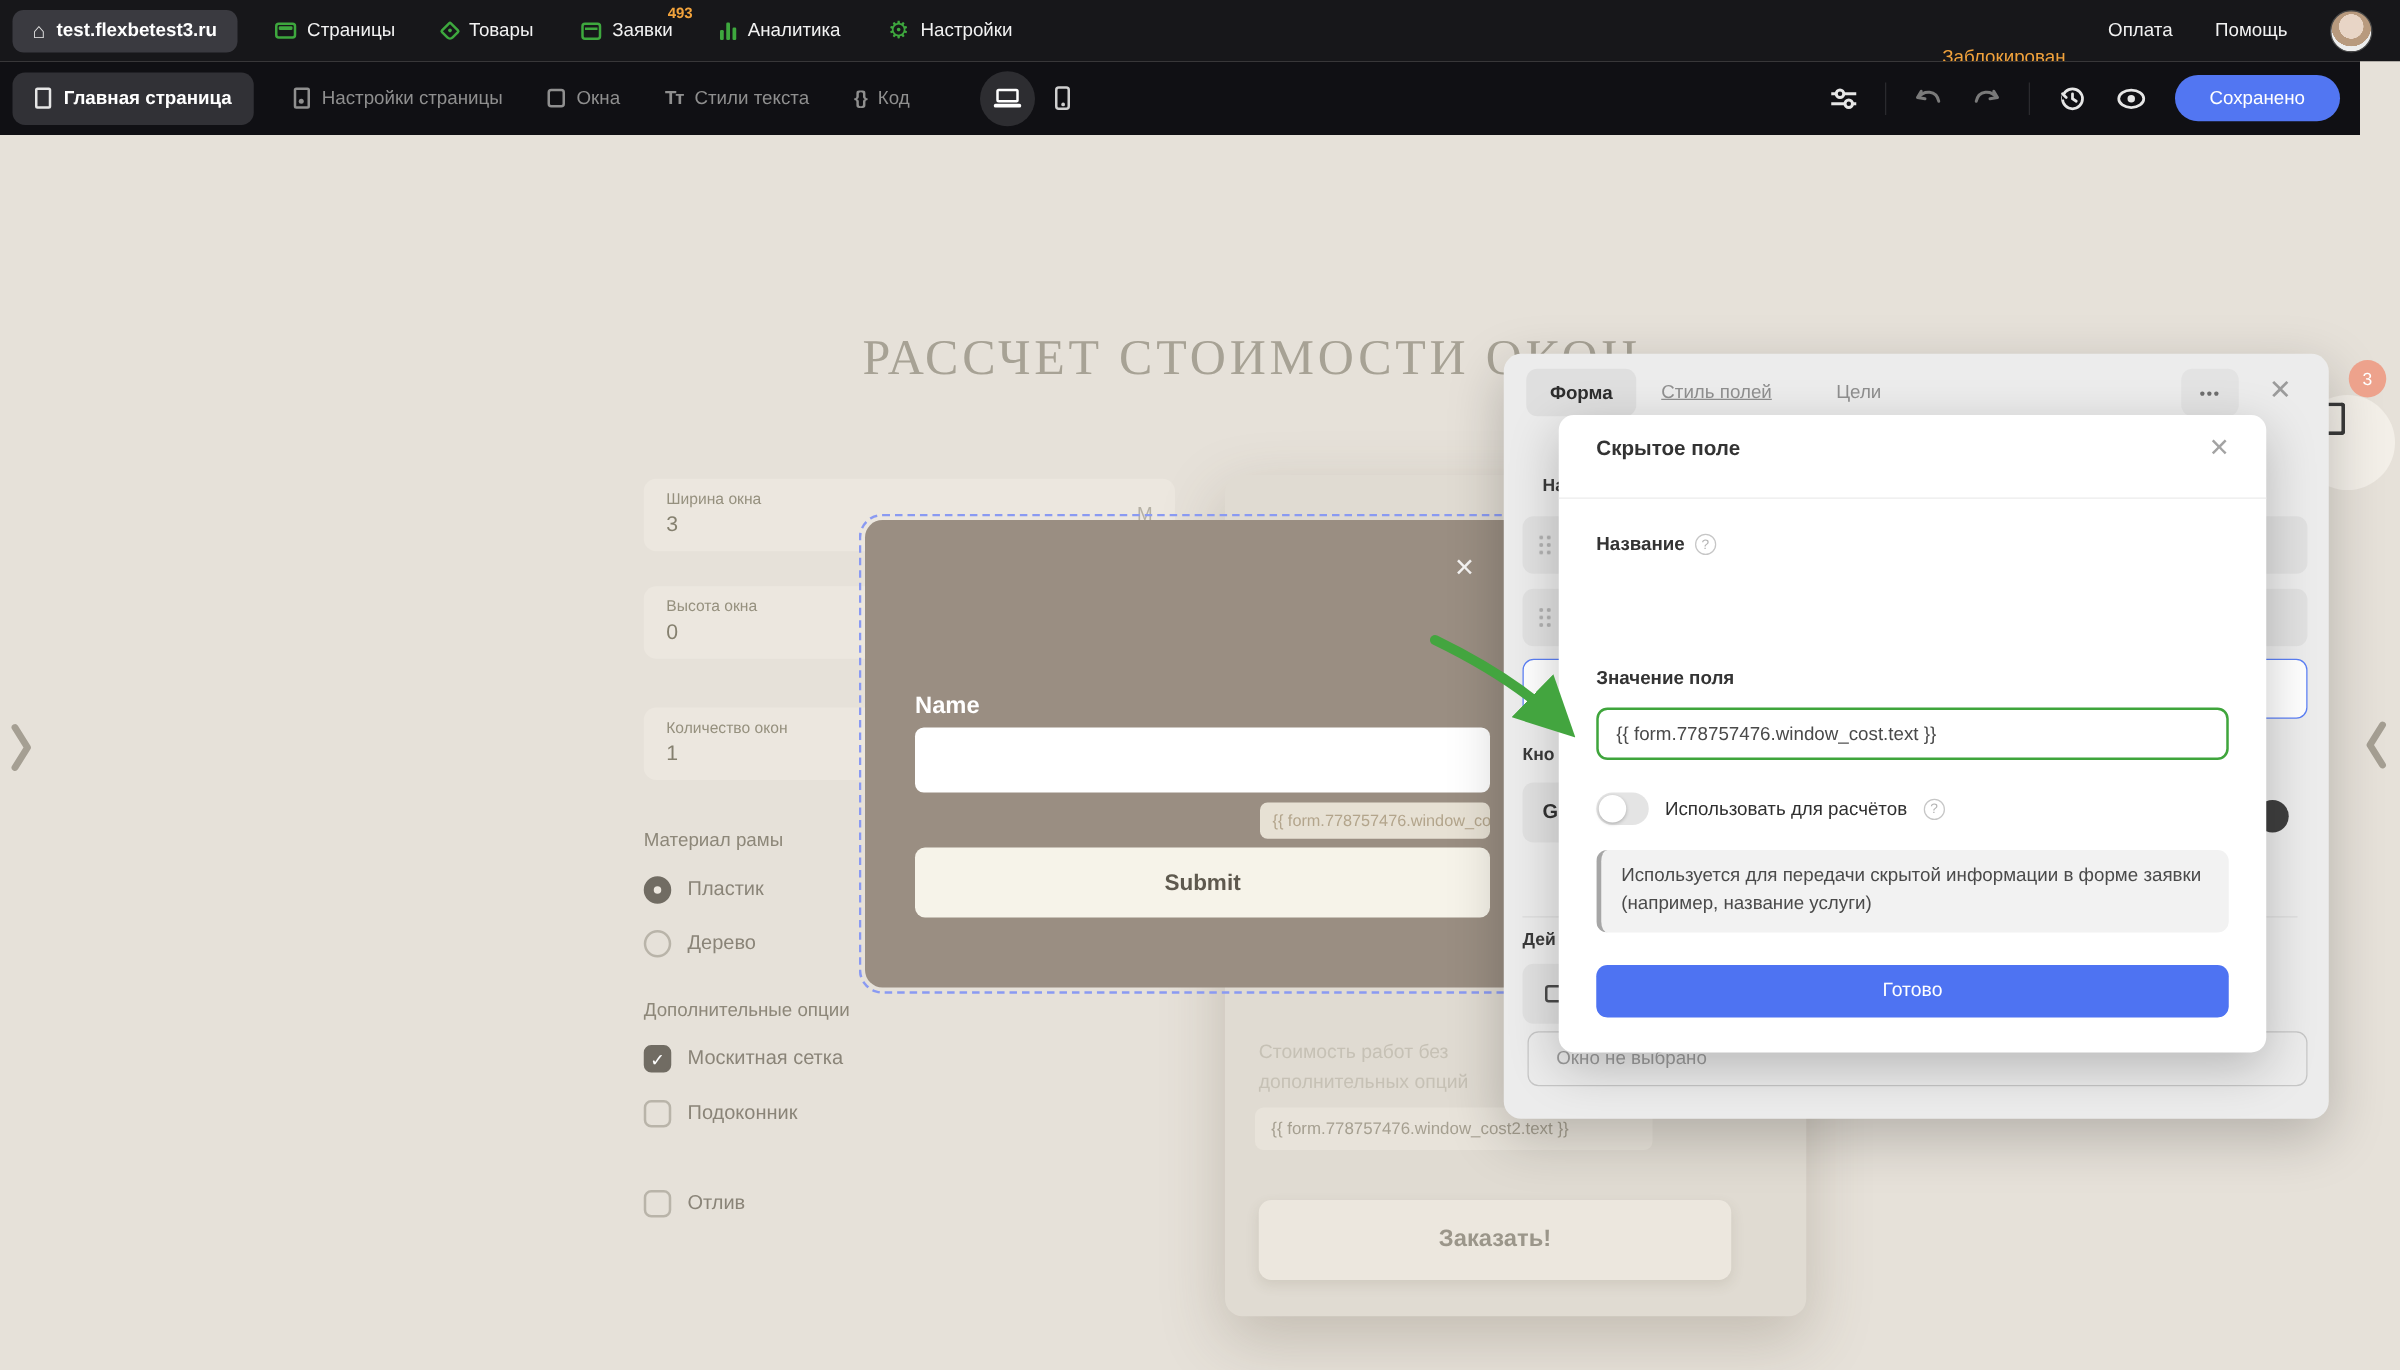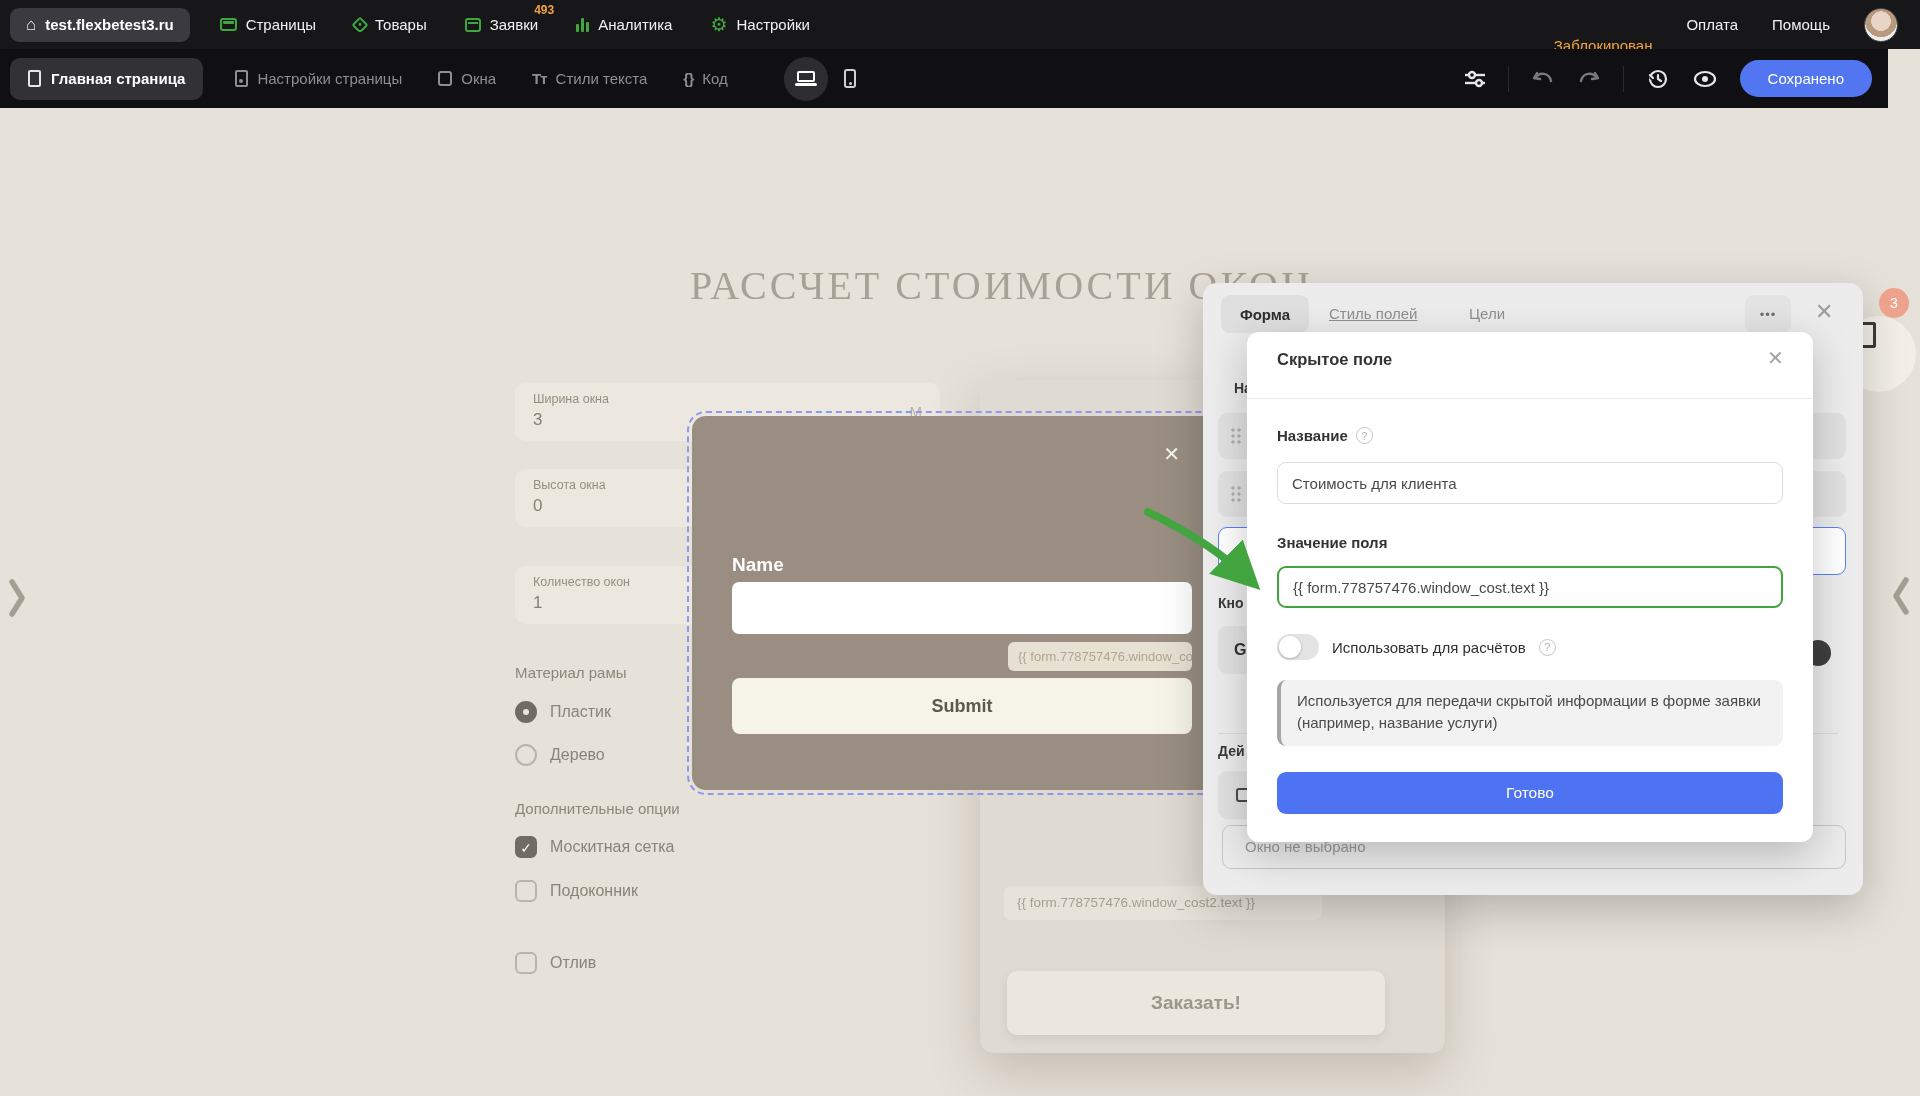--- a/index.html
+++ b/index.html
@@ -75,21 +75,21 @@
   .cbox { width:22px; height:22px; border-radius:6px; border:2px solid #B9B4A9; }
   .cbox.on { border-color:#716C63; background:#716C63; color:#fff; font-size:14px; text-align:center; line-height:20px; }
 
   .card { position:absolute; left:980px; top:380px; width:465px; height:673px; background:#E0DBD2;
           border-radius:14px; box-shadow:0 18px 50px rgba(90,80,60,.25); z-index:1; }
   .cost-label { position:absolute; left:27px; top:450px; width:240px; font-size:15.5px; line-height:1.55; color:#C6C1B5; }
   .cost-tag { position:absolute; left:24px; top:506px; width:318px; height:34px; background:#E8E3DA; border-radius:7px;
               font-size:13.5px; color:#A59F90; line-height:34px; padding:0 13px; white-space:nowrap; overflow:hidden; }
   .order-btn { position:absolute; left:27px; top:580px; width:378px; height:64px; background:#ECE7DE; border-radius:10px;
                font-size:19px; font-weight:bold; color:#9B968A; display:flex; align-items:center; justify-content:center;
-               box-shadow:0 4px 10px rgba(90,80,60,.12);margin-top:11px; }
+               box-shadow:0 4px 10px rgba(90,80,60,.12); }
 
   .edge-chev { position:absolute; z-index:2; }
   .notif-circle { position:absolute; left:1840px; top:316px; width:76px; height:76px; border-radius:50%; background:#F3EFE8; z-index:2; }
   .bracket { position:absolute; left:1858px; top:322px; width:18px; height:26px; border:3px solid #3A3A3A; border-left:none; border-radius:0 3px 3px 0; z-index:2; }
   .notif-badge { position:absolute; left:1879px; top:288px; width:30px; height:30px; border-radius:50%; background:#EDA28C;
                  color:#fff; font-size:14px; display:flex; align-items:center; justify-content:center; z-index:11; }
 
   
   .popup { position:absolute; left:692px; top:416px; width:540px; height:374px; background:#9A8E82; border-radius:14px;
            outline:2px dashed #8A9AF2; outline-offset:3px; z-index:5; }
@@ -300,20 +300,21 @@
   <div class="choice" style="left:515px; top:880px;">
     <span class="cbox"></span>
     <span>Подоконник</span>
   </div>
   <div class="choice" style="left:515px; top:952px;text-align:right;">
     <span class="cbox"></span>
     <span>Отлив</span>
   </div>
 
   <div class="card">
+    <div class="cost-label">Стоимость работ без дополнительных опций</div>
     <div class="cost-tag">{{ form.778757476.window_cost2.text }}</div>
     <div class="order-btn">Заказать!</div>
   </div>
 
   <div class="notif-circle"></div>
   <div class="bracket"></div>
   <div class="notif-badge">3</div>
 
   <svg class="edge-chev" style="left:8px; top:578px;" width="18" height="40" viewBox="0 0 18 40">
     <path d="M4,4 L14,20 L4,36" fill="none" stroke="#A59F93" stroke-width="5.5" stroke-linecap="round" stroke-linejoin="round"></path>
@@ -363,21 +364,20 @@
 
   <div class="dialog">
     <div class="dlg-title">Скрытое поле</div>
     <div class="dlg-x">✕</div>
     <div class="dlg-div"></div>
 
     <div class="dlg-label" style="left:30px; top:95px;">
       <span>Название</span>
       <span class="q-circle">?</span>
     </div>
-    <input class="dlg-input" style="top: 130px;" value="Стоимость для клиента">
 
     <div class="dlg-label" style="left:30px; top:202px;">
       <span>Значение поля</span>
     </div>
     <input class="dlg-input green" style="top: 234px;" value="{{ form.778757476.window_cost.text }}">
 
     <div class="toggle-row">
       <span class="toggle">
           <i></i>
         </span>

